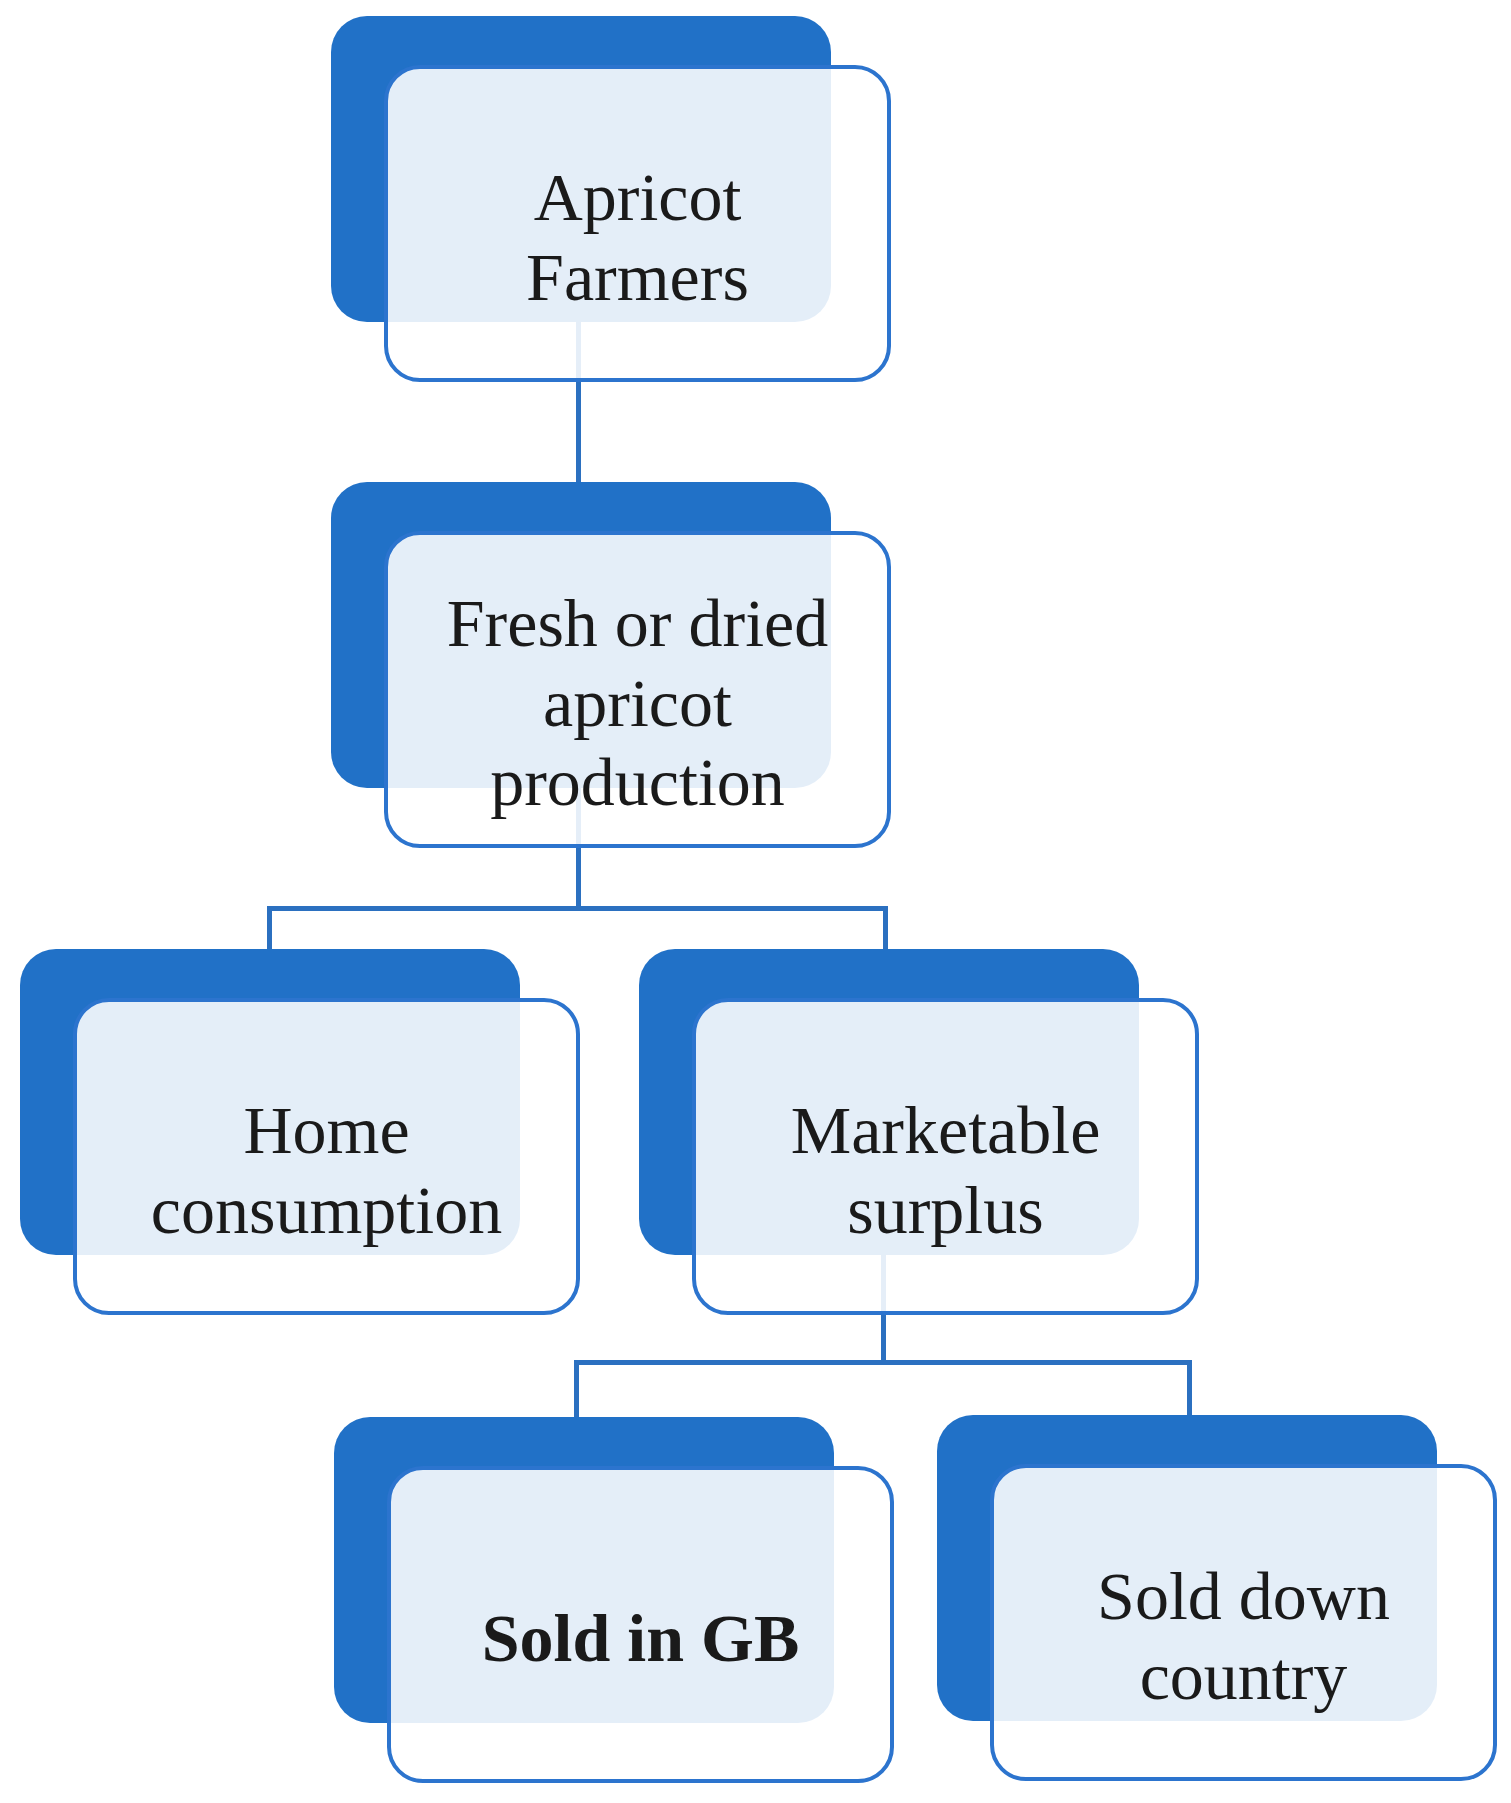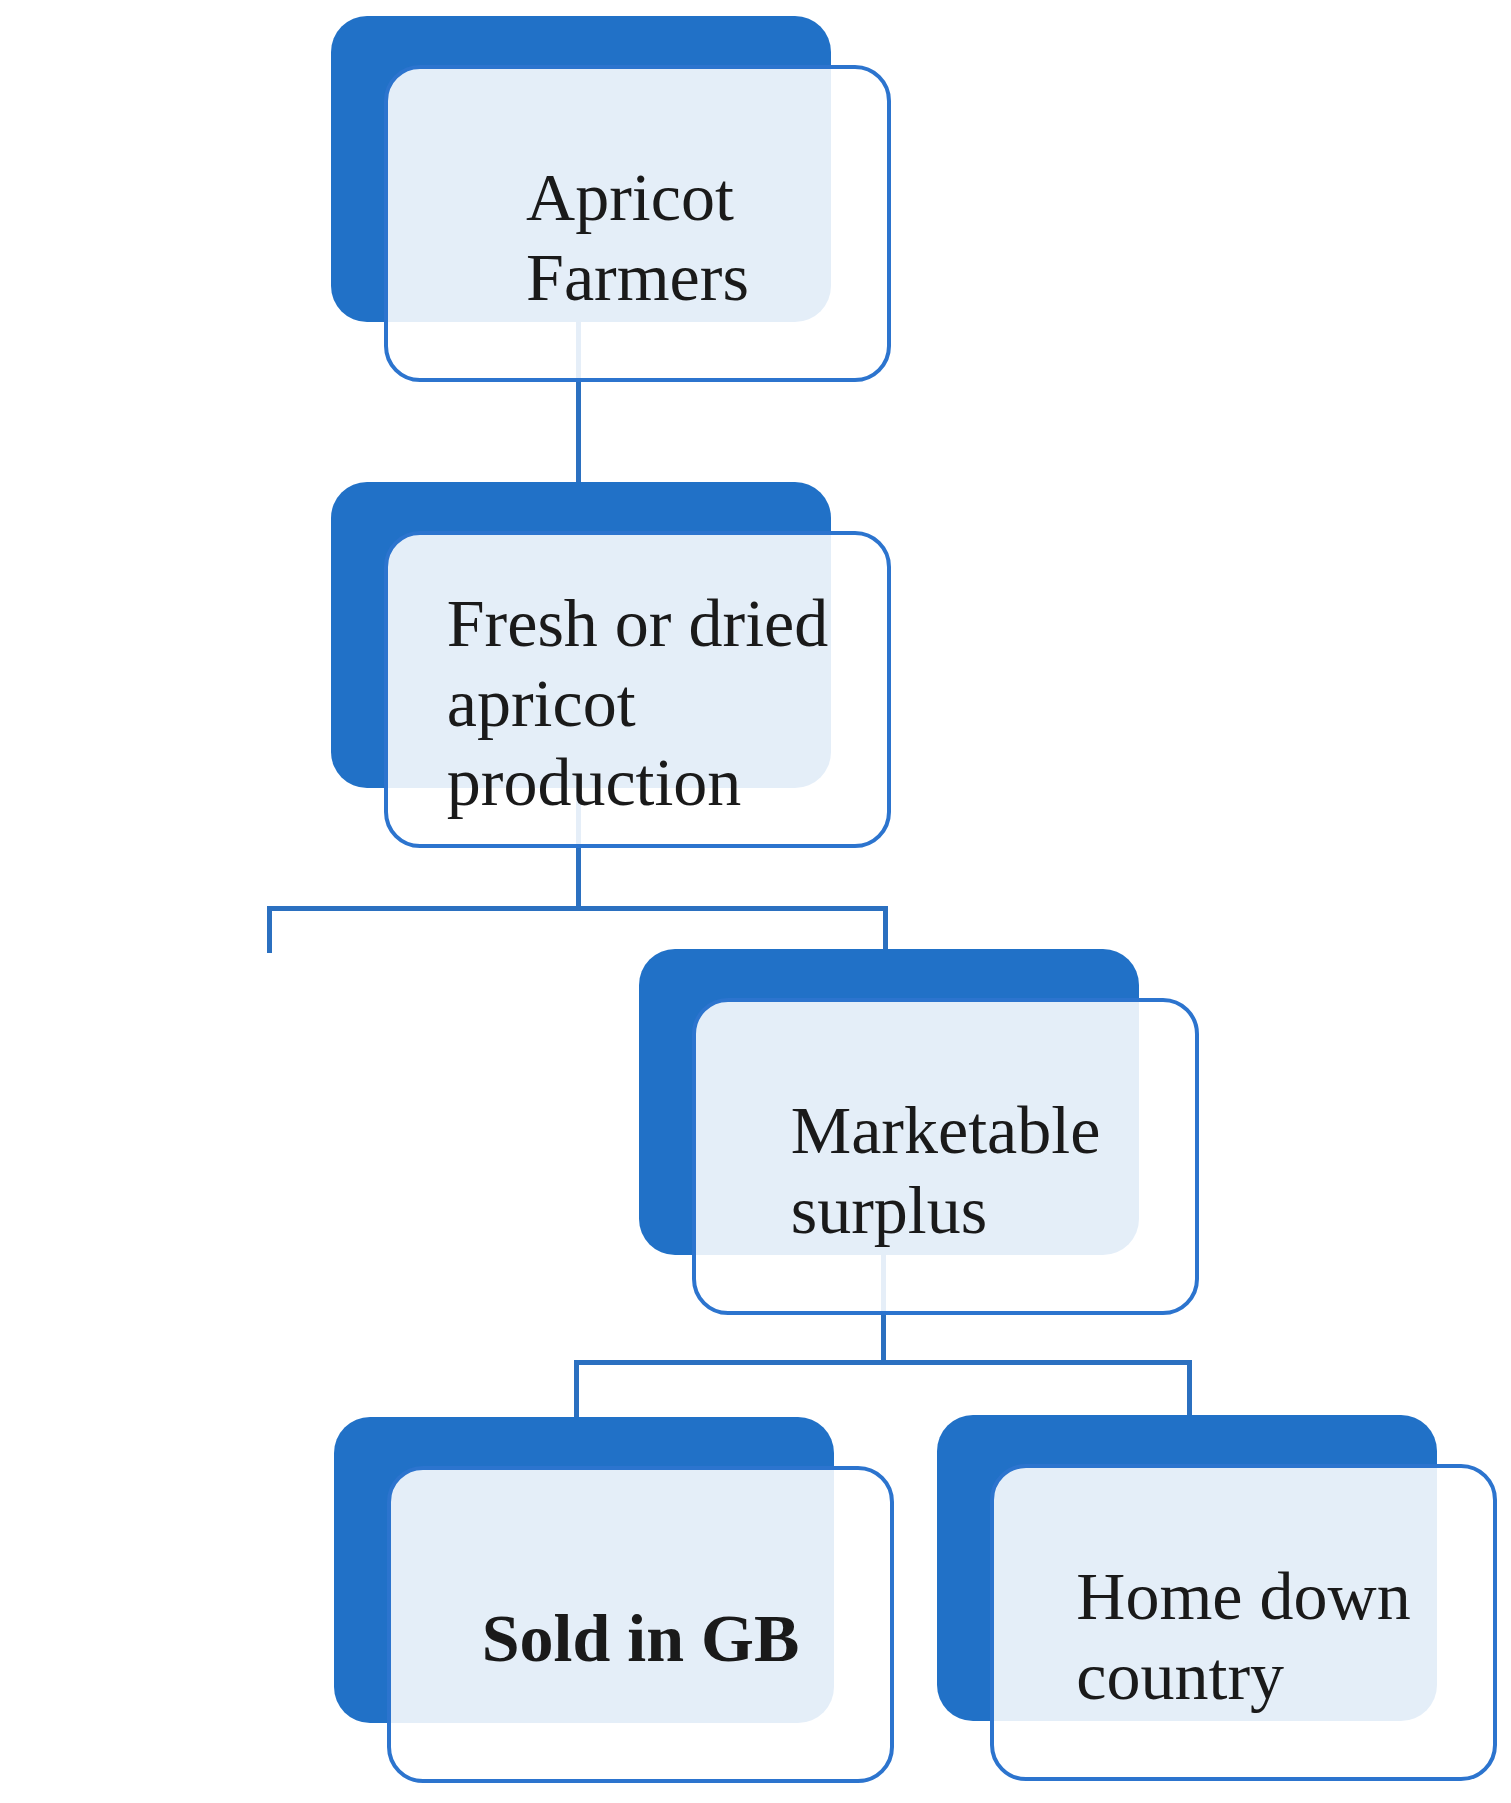--- a/index.html
+++ b/index.html
@@ -66,20 +66,21 @@
     border-radius: 36px;
     z-index: 3;
     display: flex;
     align-items: center;
     justify-content: center;
   }
   .node .label {
     font-size: 68px;
     line-height: 1.17;
     color: var(--text-color);
+    text-align: center;
     white-space: pre-line;
     padding: 0 8px;
     margin-top: 28px;
   }
   #node-farmers            { left: 331px; top: 16px;  }
   #node-production         { left: 331px; top: 482px; padding-left: 12px; }
   #node-home-consumption   { left: 20px;  top: 949px; }
   #node-marketable-surplus { left: 639px; top: 949px; }
   #node-sold-in-gb         { left: 334px; top: 1417px; font-weight: bold; }
   #node-sold-down-country  { left: 937px; top: 1415px; }
@@ -109,37 +110,44 @@
 
   <div class="node" id="node-production">
     <div class="back"></div>
     <div class="face">
       <span class="label">Fresh or dried
 apricot
 production</span>
     </div>
   </div>
 
+  <div class="node" id="node-home-consumption">
+    <div class="back"></div>
+    <div class="face">
+      <span class="label">Home
+consumption</span>
+    </div>
+  </div>
 
   <div class="node" id="node-marketable-surplus">
     <div class="back"></div>
     <div class="face">
       <span class="label">Marketable
 surplus</span>
     </div>
   </div>
 
   <div class="node" id="node-sold-in-gb">
     <div class="back"></div>
     <div class="face">
       <span class="label">Sold in GB</span>
     </div>
   </div>
 
   <div class="node" id="node-sold-down-country">
     <div class="back"></div>
     <div class="face">
-      <span class="label">Home down
+      <span class="label">Sold down
 country</span>
     </div>
   </div>
 
 </div>
 
 </body></html>

